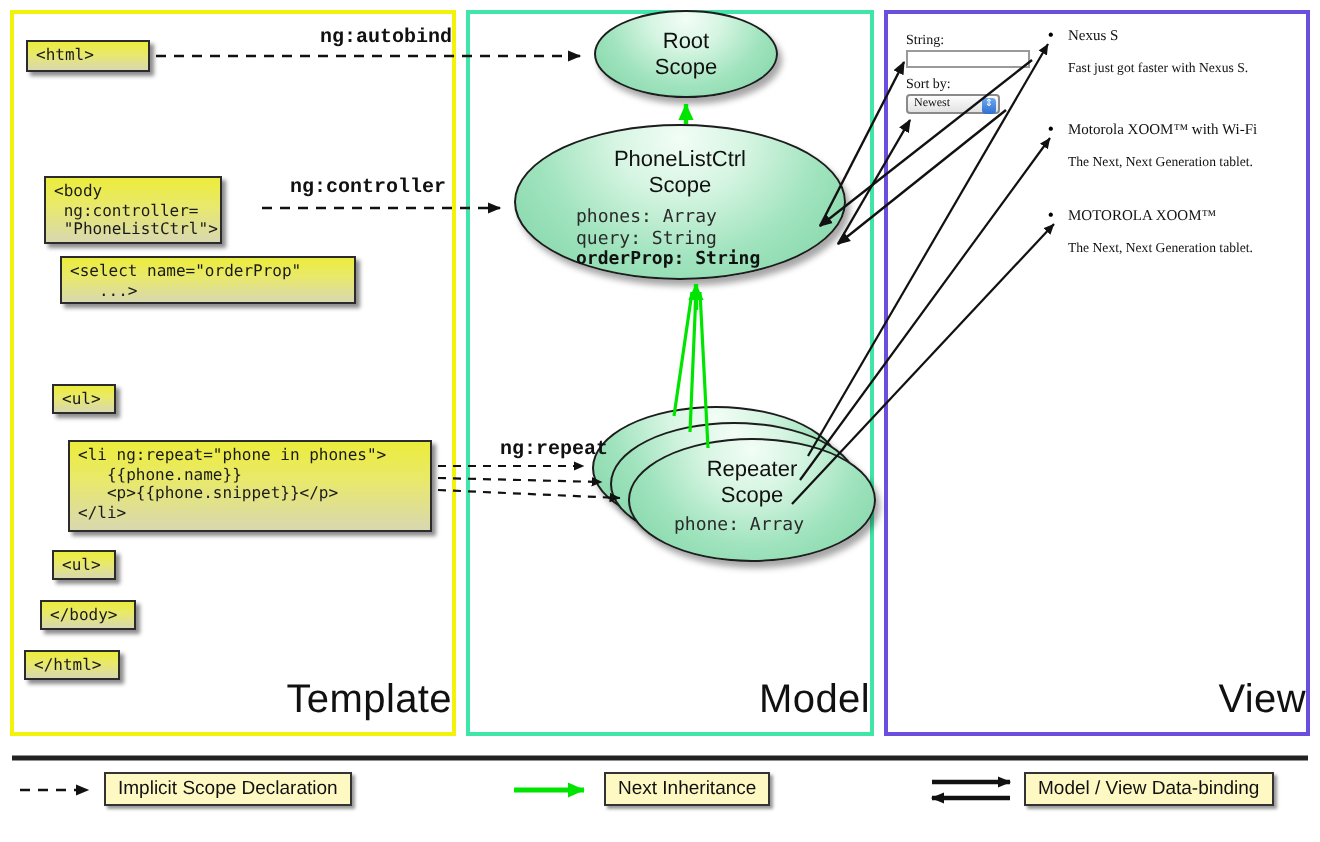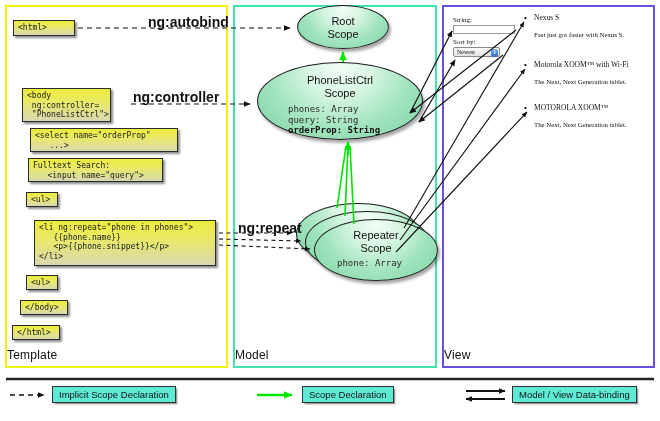--- a/index.html
+++ b/index.html
@@ -10,22 +10,22 @@
   }
   #stage{position:absolute;left:0;top:0;width:660px;height:421px;}
 
   
   .col{position:absolute;box-sizing:border-box;background:#fff;}
   #col-template{left:5px;  top:5px; width:223px; height:363px; border:2px solid #f2f20a;}
   #col-model   {left:233px;top:5px; width:204px; height:363px; border:2px solid #3fe6a8;}
   #col-view    {left:442px;top:5px; width:213px; height:363px; border:2px solid #6b4ede;}
 
   .col-label{
-    position:absolute;bottom:4px;width:100%;text-align:left;
-    font-size:12px;color:#111;letter-spacing:.2px;
+    position:absolute;bottom:4px;width:100%;text-align:right;
+    font-size:20px;color:#111;letter-spacing:.2px;
   }
 
   
   .codebox{
     position:absolute;box-sizing:border-box;
     border:1px solid #2b2b2b;
     background:linear-gradient(180deg,#ecec3c 0%,#e9e96a 42%,#d8d8b0 100%);
     box-shadow:2px 2px 2px rgba(0,0,0,.45);
     font-family:"DejaVu Sans Mono","Liberation Mono",monospace;
     font-size:8px;line-height:9.5px;color:#1a1a1a;
@@ -68,29 +68,29 @@
     color:#fff;font-size:5px;text-align:center;line-height:8px;
   }
   .phone-item{position:absolute;font-family:"Liberation Serif",serif;color:#111;}
   .phone-name{font-size:7.5px;}
   .phone-bullet{position:absolute;font-size:8px;line-height:8px;}
   .phone-snippet{font-size:6.8px;}
 
   
   .edge-label{
     position:absolute;
-    font-family:Liberation Sans, sans-serif;
-    font-size:14px;font-weight:bold;color:#111;
+    font-family:Liberation Mono, monospace;
+    font-size:10px;font-weight:bold;color:#111;margin-left:12px;
   }
 
   
   #legend{position:absolute;left:0;top:374px;width:660px;height:47px;}
   .legend-box{
     position:absolute;box-sizing:border-box;
-    border:1px solid #333;background:#5eead4;
+    border:1px solid #333;background:#fef9c3;
     box-shadow:1.5px 1.5px 1.5px rgba(0,0,0,.4);
     font-size:9.5px;color:#111;padding:2px 6px;white-space:nowrap;
   }
   svg{position:absolute;left:0;top:0;overflow:visible;}
   #wires{width:660px;height:421px;pointer-events:none;}
 </style>
 </head>
 <body>
 
 <div id="stage">
@@ -107,22 +107,20 @@
 
   <div class="codebox" style="left:13px;top:20px;width:62px;height:16px;">&lt;html&gt;</div>
 
   <div class="codebox" style="left:22px;top:88px;width:89px;height:34px;">&lt;body
  ng:controller=
  "PhoneListCtrl"&gt;</div>
 
   <div class="codebox" style="left:30px;top:128px;width:148px;height:24px;">&lt;select name="orderProp"
    ...&gt;</div>
 
-  <div class="codebox plain" style="left:28px;top:158px;width:135px;height:24px;">Fulltext Search:
-   &lt;input name="query"&gt;</div>
 
   <div class="codebox" style="left:26px;top:192px;width:32px;height:15px;">&lt;ul&gt;</div>
 
   <div class="codebox plain" style="left:34px;top:220px;width:182px;height:46px;">&lt;li ng:repeat="phone in phones"&gt;
    {{phone.name}}
    &lt;p&gt;{{phone.snippet}}&lt;/p&gt;
 &lt;/li&gt;</div>
 
   <div class="codebox" style="left:26px;top:275px;width:32px;height:15px;">&lt;ul&gt;</div>
 
@@ -234,17 +232,17 @@
 
       <path d="M10,21 L44,21" stroke="#111" stroke-width="1.3" stroke-dasharray="5,4" fill="none" marker-end="url(#lg-black)"></path>
 
       <path d="M257,21 L292,21" stroke="#00e500" stroke-width="2.4" fill="none" marker-end="url(#lg-green)"></path>
 
       <path d="M466,17 L505,17" stroke="#111" stroke-width="2.2" fill="none" marker-end="url(#lg-black)"></path>
       <path d="M505,25 L466,25" stroke="#111" stroke-width="2.2" fill="none" marker-end="url(#lg-black)"></path>
     </svg>
 
     <div class="legend-box" style="left:52px;top:12px;">Implicit Scope Declaration</div>
-    <div class="legend-box" style="left:302px;top:12px;">Scope Declaration</div>
+    <div class="legend-box" style="left:302px;top:12px;">Next Inheritance</div>
     <div class="legend-box" style="left:512px;top:12px;">Model / View Data-binding</div>
   </div>
 
 </div>
 
 </body></html>

